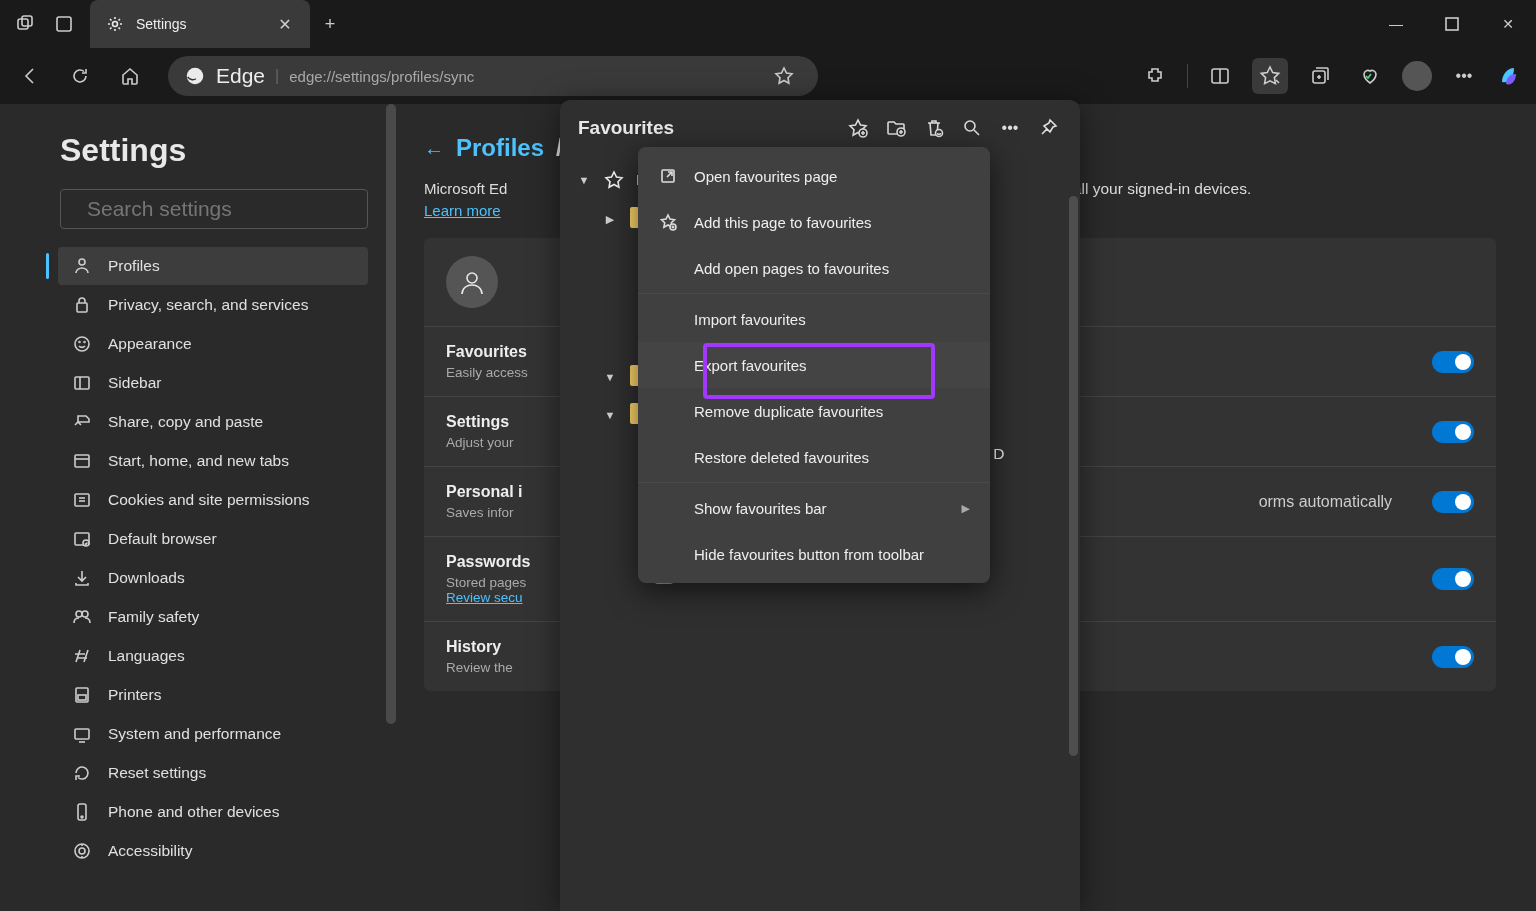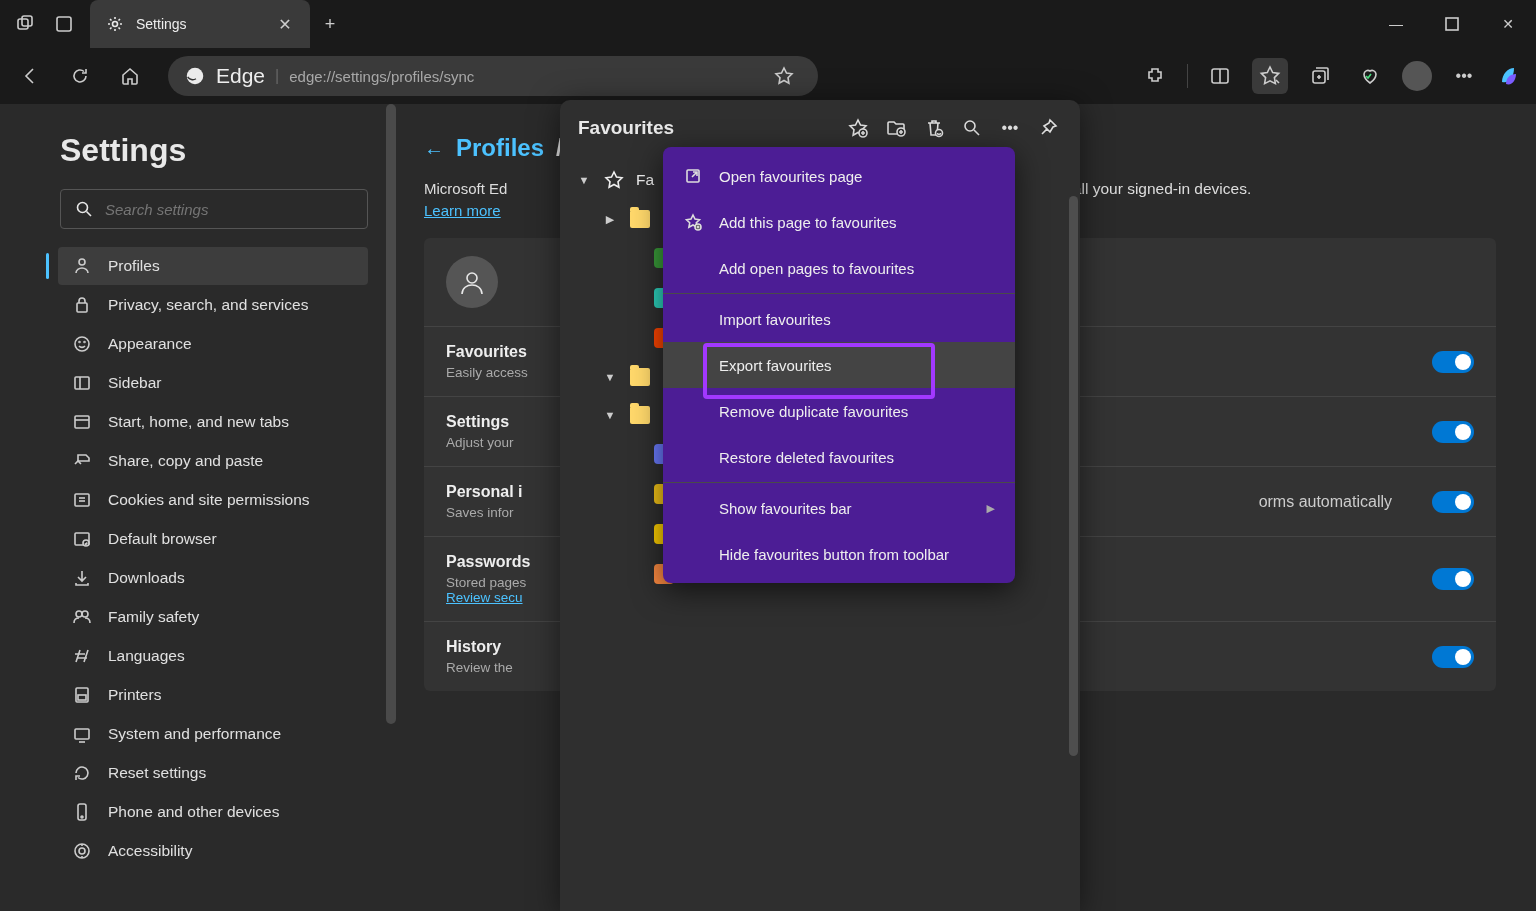--- a/index.html
+++ b/index.html
@@ -32,21 +32,21 @@
 .copilot { width: 28px; height: 28px; }
 
 
 .page { position: absolute; top: 104px; left: 0; right: 0; bottom: 0; display: flex; background: #2a2a2a; }
 
 
 .sidebar { width: 396px; background: #2a2a2a; padding: 28px 28px 0 60px; overflow-y: auto; position: relative; }
 .sidebar-scroll { position: absolute; right: 0; top: 0; width: 10px; height: 620px; background: #4a4a4a; border-radius: 5px; }
 .sidebar h1 { font-size: 32px; font-weight: 600; margin-bottom: 20px; }
 .search-box { display: flex; align-items: center; gap: 12px; background: #2a2a2a; border: 1px solid #555; border-radius: 4px; padding: 8px 14px; height: 40px; margin-bottom: 18px; }
-.search-box input { background: transparent; border: none; outline: none; color: #ccc; font-size: 15px; flex: 1; font-style: italic; }
+.search-box input { background: transparent; border: none; outline: none; color: #ccc; font-size: 21px; flex: 1; }
 .sidebar-item { display: flex; align-items: center; gap: 16px; padding: 9px 14px; font-size: 15.5px; color: #e0e0e0; border-radius: 4px; margin-bottom: 1px; margin-left: -2px; }
 .sidebar-item.selected { background: #3d3d3d; position: relative; }
 .sidebar-item.selected::before { content: ""; position: absolute; left: -12px; top: 6px; bottom: 6px; width: 3px; background: #4cc2ff; border-radius: 2px; }
 .sb-icon { width: 20px; height: 20px; display: flex; align-items: center; justify-content: center; color: #ccc; }
 
 
 .content { flex: 1; padding: 30px 40px 0 28px; position: relative; overflow: hidden; }
 .breadcrumb { display: flex; align-items: center; gap: 12px; font-size: 24px; font-weight: 600; margin-bottom: 18px; }
 .breadcrumb a { color: #4cc2ff; text-decoration: none; }
 .back-arrow { color: #4cc2ff; font-size: 20px; }
@@ -74,21 +74,21 @@
 .fav-row { display: flex; align-items: center; gap: 12px; padding: 10px 8px; font-size: 15.5px; color: #eee; border-radius: 4px; }
 .chev { width: 16px; display: flex; justify-content: center; color: #ccc; font-size: 11px; }
 .folder-icon { width: 20px; height: 18px; background: #ffd86b; border-radius: 2px; position: relative; }
 .folder-icon::before { content:""; position:absolute; top:-3px; left:0; width:9px; height:4px; background:#ffd86b; border-radius:2px 2px 0 0; }
 .file-icon { width: 20px; height: 20px; border-radius: 4px; display: flex; align-items: center; justify-content: center; font-size: 14px; }
 .indent-1 { padding-left: 32px; }
 .indent-2 { padding-left: 56px; }
 .lvl-bar { padding-left: 6px; }
 
 
-.fmenu { position: absolute; top: 147px; left: 663px; width: 352px; background: #4c1d95; border-radius: 8px; box-shadow: 0 8px 30px rgba(0,0,0,.6); z-index: 60; padding: 6px 0; }
+.fmenu { position: absolute; top: 147px; left: 638px; width: 352px; background: #404040; border-radius: 8px; box-shadow: 0 8px 30px rgba(0,0,0,.6); z-index: 60; padding: 6px 0; }
 .fmenu-item { display: flex; align-items: center; gap: 16px; padding: 13px 20px; font-size: 15px; color: #eee; }
 .fmenu-item.hover { background: #444; }
 .fmenu-sep { height: 1px; background: #4a4a4a; margin: 2px 0; }
 .fmenu-icon { width: 20px; height: 20px; display: flex; align-items: center; justify-content: center; color: #ddd; }
 .fmenu-sub { margin-left: auto; color: #aaa; font-size: 11px; }
 .highlight-box { position: absolute; border: 4px solid #a238ff; border-radius: 4px; pointer-events: none; z-index: 70; }
 
 svg { stroke: currentColor; fill: none; stroke-width: 1.6; }
 </style>
 </head>
@@ -246,34 +246,34 @@
             <svg width="20" height="20" viewBox="0 0 20 20">
               <rect x="3" y="4" width="14" height="12" rx="1"></rect>
               <line x1="8" y1="4" x2="8" y2="16"></line>
             </svg>
           </span>
           <span>Sidebar</span>
         </div>
         <div class="sidebar-item">
           <span class="sb-icon">
             <svg width="20" height="20" viewBox="0 0 20 20">
+              <path d="M6 4h8l3 3v3H6z"></path>
+              <path d="M3 13l3-3 3 3"></path>
+            </svg>
+          </span>
+          <span>Share, copy and paste</span>
+        </div>
+        <div class="sidebar-item">
+          <span class="sb-icon">
+            <svg width="20" height="20" viewBox="0 0 20 20">
               <rect x="3" y="4" width="14" height="12" rx="1"></rect>
               <line x1="3" y1="8" x2="17" y2="8"></line>
             </svg>
           </span>
           <span>Start, home, and new tabs</span>
-        </div>
-        <div class="sidebar-item">
-          <span class="sb-icon">
-            <svg width="20" height="20" viewBox="0 0 20 20">
-              <path d="M6 4h8l3 3v3H6z"></path>
-              <path d="M3 13l3-3 3 3"></path>
-            </svg>
-          </span>
-          <span>Share, copy and paste</span>
         </div>
         <div class="sidebar-item">
           <span class="sb-icon">
             <svg width="20" height="20" viewBox="0 0 20 20">
               <rect x="3" y="4" width="14" height="12" rx="1"></rect>
               <line x1="7" y1="8" x2="13" y2="8"></line>
               <line x1="7" y1="11" x2="13" y2="11"></line>
             </svg>
           </span>
           <span>Cookies and site permissions</span>

